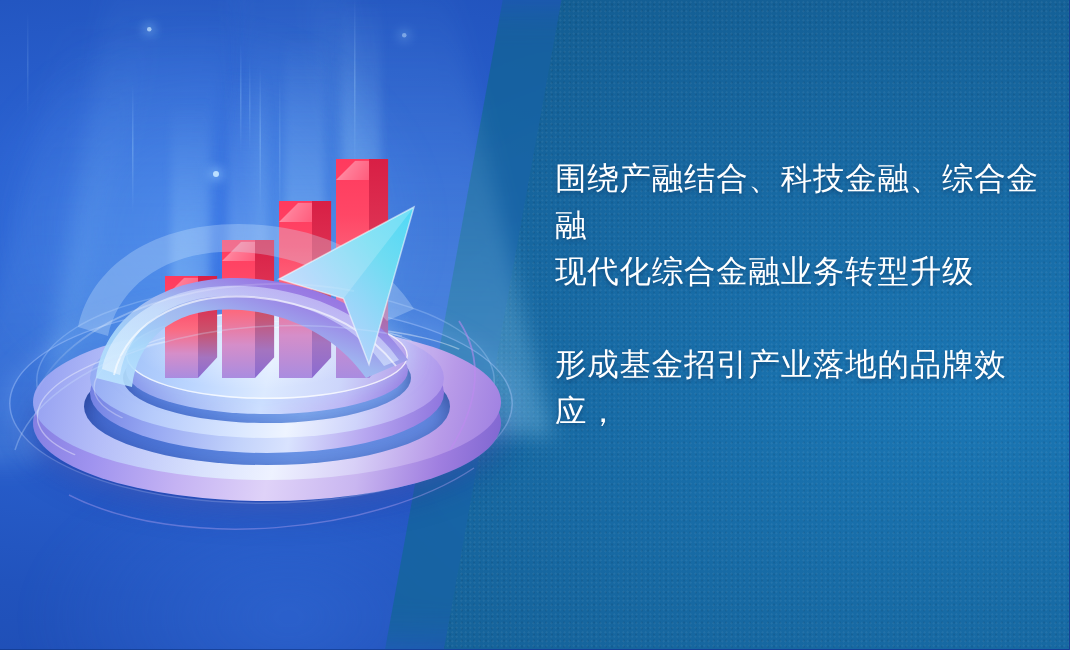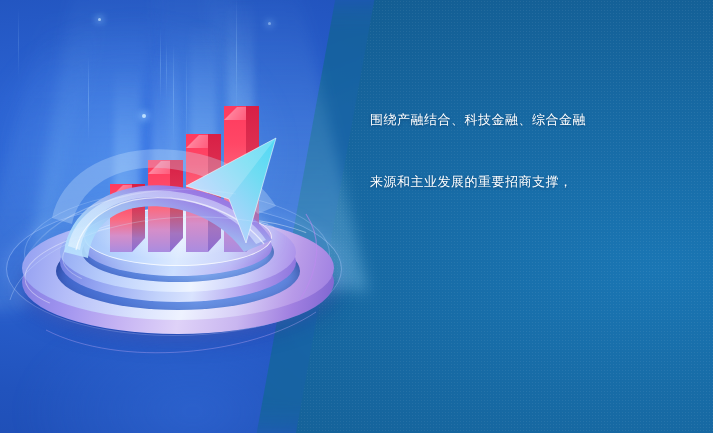--- a/index.html
+++ b/index.html
@@ -183,21 +183,21 @@
 
   
   .arrow-wrap{ position:absolute; left:0; top:0; width:713px; height:433px; pointer-events:none; }
 
   
   .copy{
     position:absolute;
     left:370px; top:104px;
     width:330px;
     color:#ffffff;
-    font-size:13px;
+    font-size:21px;
     line-height:31px;
     letter-spacing:.5px;
     text-shadow:0 1px 3px rgba(0,30,70,.45);
   }
   .copy p{ margin:0; }
   .copy .gap{ height:31px; }
 </style>
 </head>
 <body>
 
@@ -332,17 +332,18 @@
 
       <path d="M22 268 C 40 212, 140 176, 236 194" fill="none" stroke="url(#haloGrad)" stroke-width="1.2" opacity=".55"></path>
       <path d="M10 300 C 28 240, 150 200, 268 224" fill="none" stroke="#cfe4ff" stroke-opacity=".30" stroke-width="1"></path>
       <path d="M300 300 C 320 268, 322 238, 306 214" fill="none" stroke="#c08bf0" stroke-opacity=".55" stroke-width="1.2"></path>
       <path d="M46 330 C 120 368, 250 356, 316 312" fill="none" stroke="#b9a5f2" stroke-opacity=".40" stroke-width="1"></path>
     </svg>
   </div>
 
   <div class="copy">
     <p>围绕产融结合、科技金融、综合金融</p>
+    <p>现代化综合金融业务转型升级</p>
     <div class="gap"></div>
-    <p>来源和主业发展的重要招商支撑，</p>
+    <p>形成基金招引产业落地的品牌效应，</p>
   </div>
 
 </div>
 
 </body></html>

